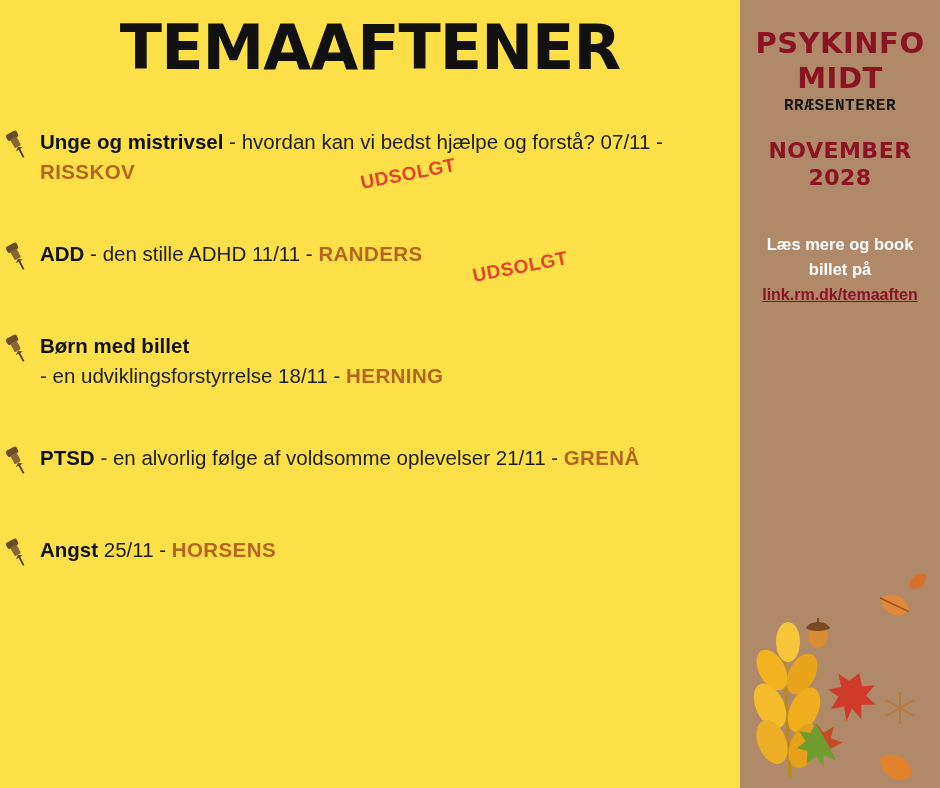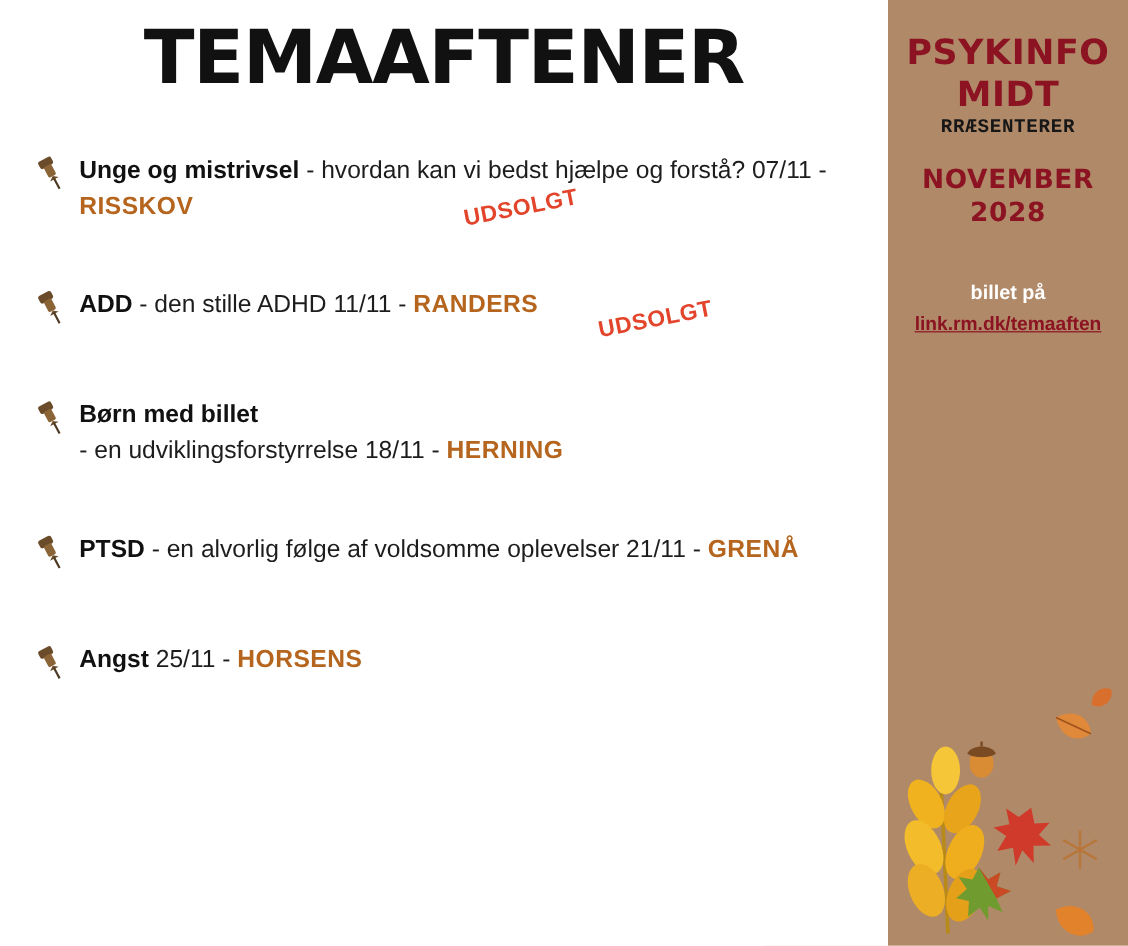--- a/index.html
+++ b/index.html
@@ -18,37 +18,36 @@
     width: 940px;
     height: 788px;
     background: #ece9e4;
     display: flex;
   }
   
   .main {
     position: relative;
     width: 740px;
     height: 788px;
-    background: #ffffff;
+    background: #fde047;
     box-sizing: border-box;
   }
   .title {
     font-family: "DejaVu Sans", sans-serif;
     font-weight: bold;
     font-size: 62px;
     letter-spacing: -1px;
     color: #111111;
     text-align: center;
     margin: 14px 0 0 0;
     padding: 0 20px;
     line-height: 1.1;
   }
   .events {
     margin-top: 44px;
-    padding-left: 26px;
     padding-right: 16px;
   }
   .event {
     position: relative;
     display: flex;
     align-items: flex-start;
     margin-bottom: 52px;
     min-height: 40px;
   }
   .pin {
@@ -248,20 +247,21 @@
     </div>
 
     <div class="presents">RRÆSENTERER</div>
 
     <div class="month">
       <div>NOVEMBER</div>
       <div>2028</div>
     </div>
 
     <div class="booking">
+      <div>Læs mere og book</div>
       <div>billet på</div>
       <a class="link" href="#">link.rm.dk/temaaften</a>
     </div>
 
     <svg class="leaves" viewBox="0 0 200 330">
 
       <g transform="translate(140,140) rotate(25)">
         <path d="M0 0 C10 -14 26 -12 32 0 C26 12 10 14 0 0 Z" fill="#e0893a"></path>
         <path d="M0 0 L32 0" stroke="#a0521c" stroke-width="1.4"></path>
       </g>

